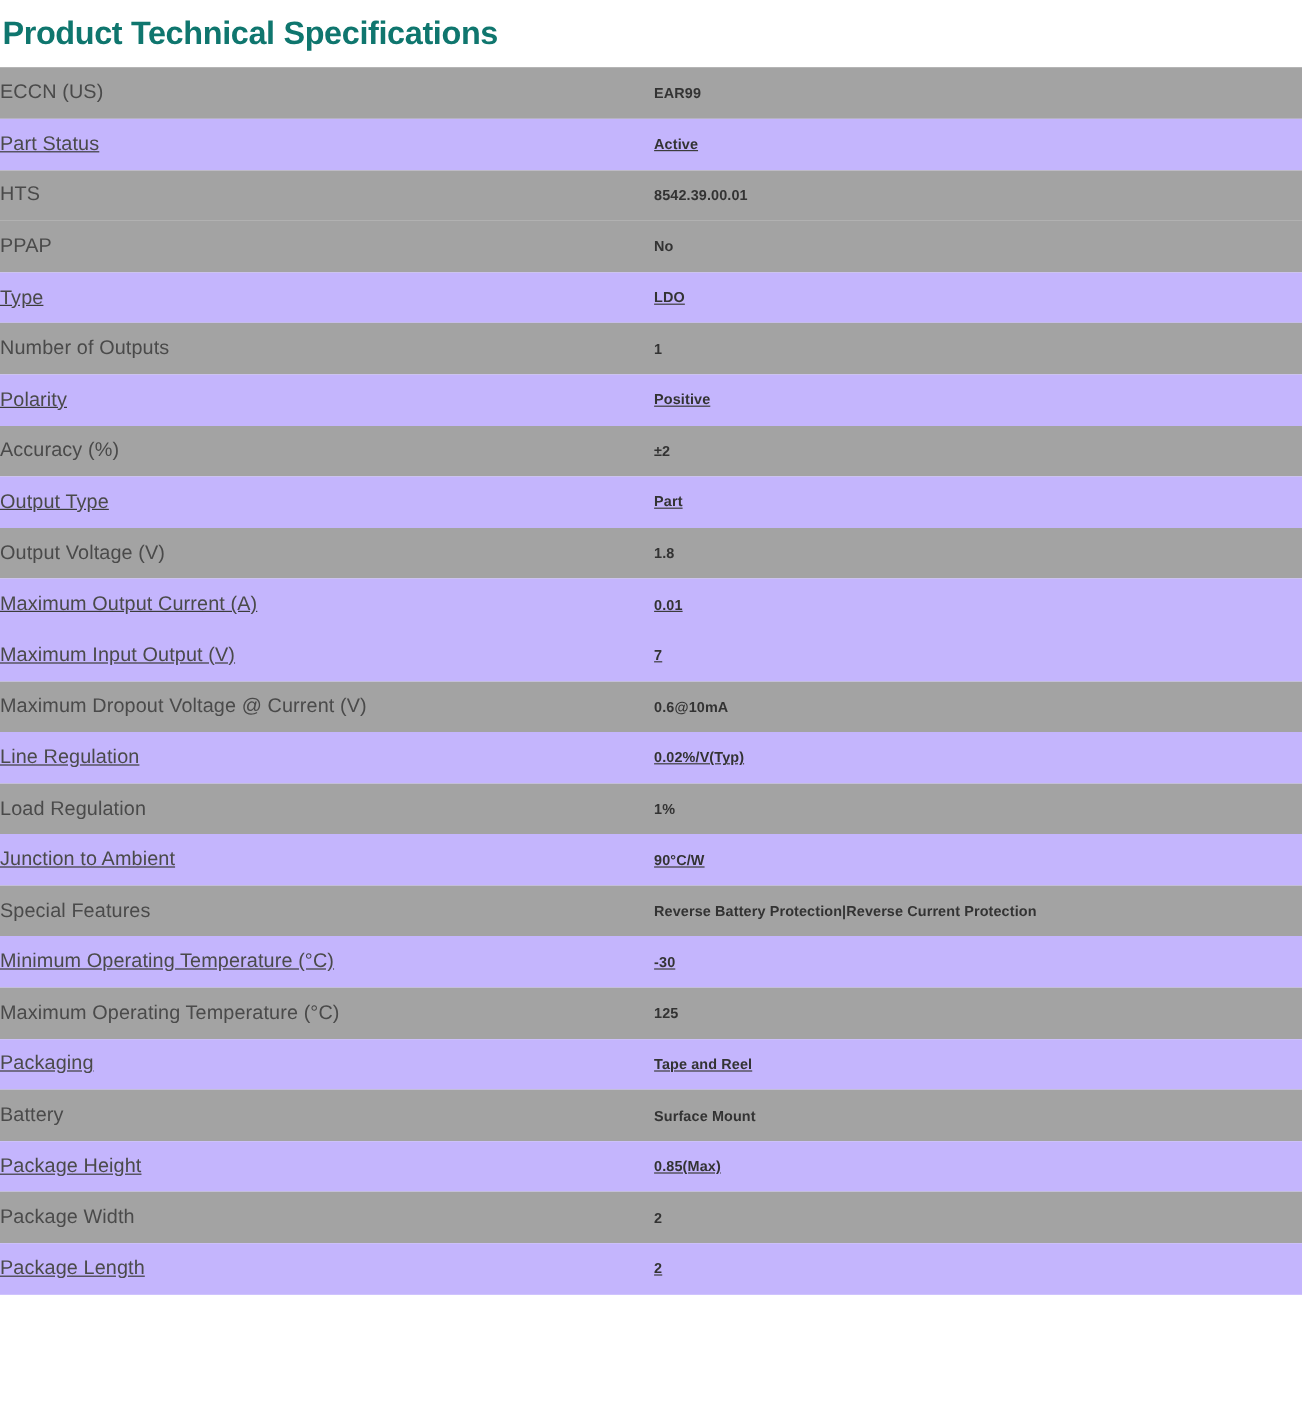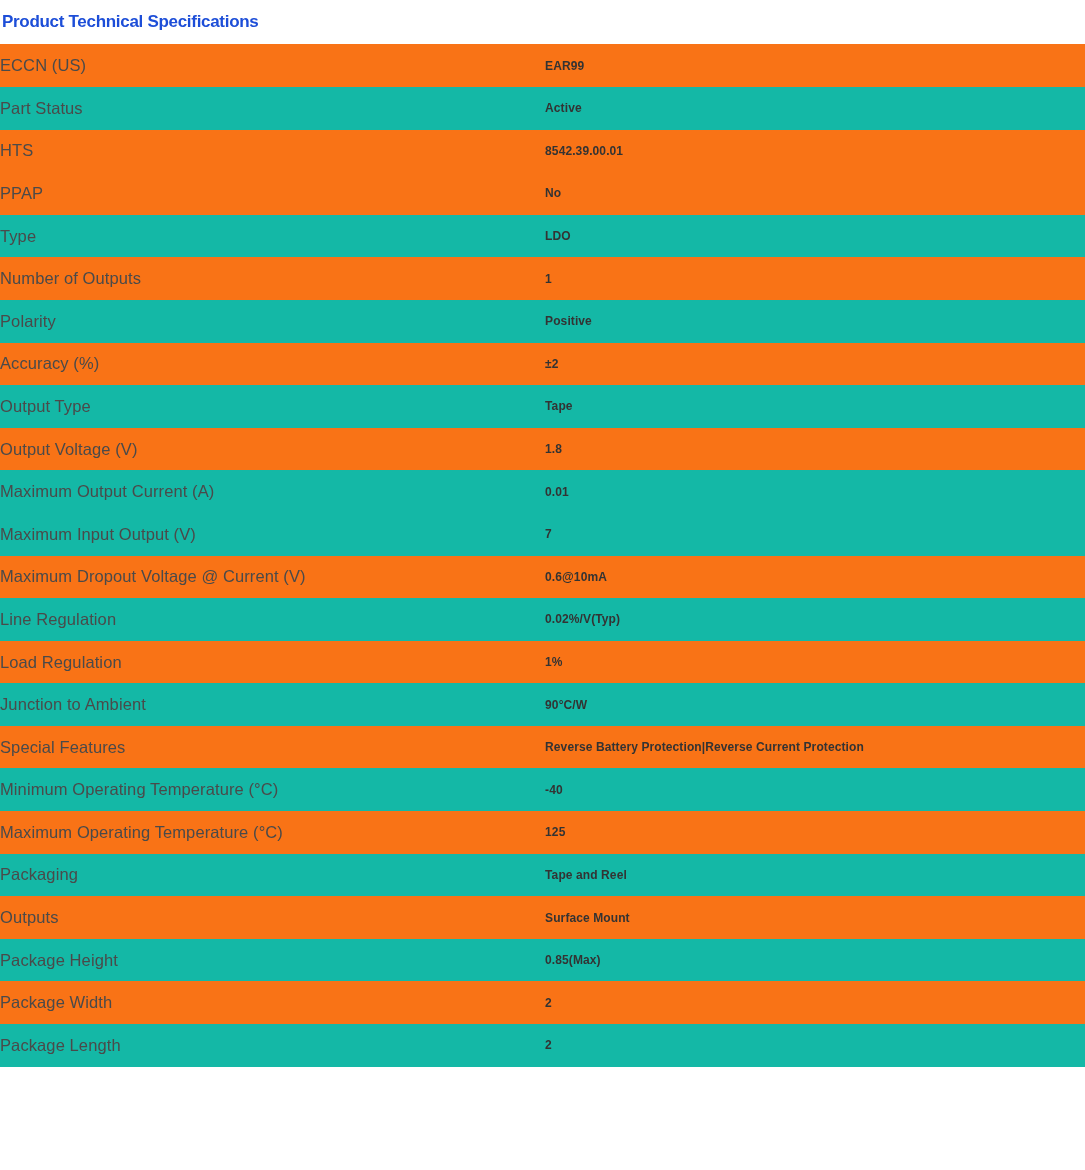--- a/index.html
+++ b/index.html
@@ -12,41 +12,42 @@
     min-height: 1170px;
     font-family: "Liberation Sans", sans-serif;
     color: #3c3c3c;
     -webkit-font-smoothing: antialiased;
   }
   .page {
     width: 1085px;
     box-sizing: border-box;
   }
   .page-title {
-    font-size: 17px;
+    font-size: 27px;
     font-weight: bold;
-    color: #1d4ed8;
+    color: #0f766e;
     letter-spacing: -0.3px;
     padding: 12px 0 12px 2px;
     margin: 0;
     line-height: 1.2;
   }
   table.spec-table {
     width: 1085px;
     border-collapse: collapse;
     table-layout: fixed;
   }
   table.spec-table tr {
     height: 42.6px;
   }
   table.spec-table tr.row-alt {
-    background: #f97316;
+    background: #a3a3a3;
   }
   table.spec-table tr.row-plain {
-    background: #14b8a6;
+    background: #c4b5fd;
+    text-decoration: underline;
   }
   table.spec-table td {
     padding: 0;
     vertical-align: middle;
     border: none;
   }
   td.spec-label {
     width: 527px;
     padding-left: 36px;
     font-size: 16.5px;
@@ -97,21 +98,21 @@
         <tr class="row-plain">
           <td class="spec-label">Polarity</td>
           <td class="spec-value">Positive</td>
         </tr>
         <tr class="row-alt">
           <td class="spec-label">Accuracy (%)</td>
           <td class="spec-value">±2</td>
         </tr>
         <tr class="row-plain">
           <td class="spec-label">Output Type</td>
-          <td class="spec-value">Tape</td>
+          <td class="spec-value">Part</td>
         </tr>
         <tr class="row-alt">
           <td class="spec-label">Output Voltage (V)</td>
           <td class="spec-value">1.8</td>
         </tr>
         <tr class="row-plain">
           <td class="spec-label">Maximum Output Current (A)</td>
           <td class="spec-value">0.01</td>
         </tr>
         <tr class="row-plain">
@@ -133,32 +134,32 @@
         <tr class="row-plain">
           <td class="spec-label">Junction to Ambient</td>
           <td class="spec-value">90°C/W</td>
         </tr>
         <tr class="row-alt">
           <td class="spec-label">Special Features</td>
           <td class="spec-value">Reverse Battery Protection|Reverse Current Protection</td>
         </tr>
         <tr class="row-plain">
           <td class="spec-label">Minimum Operating Temperature (°C)</td>
-          <td class="spec-value">-40</td>
+          <td class="spec-value">-30</td>
         </tr>
         <tr class="row-alt">
           <td class="spec-label">Maximum Operating Temperature (°C)</td>
           <td class="spec-value">125</td>
         </tr>
         <tr class="row-plain">
           <td class="spec-label">Packaging</td>
           <td class="spec-value">Tape and Reel</td>
         </tr>
         <tr class="row-alt">
-          <td class="spec-label">Outputs</td>
+          <td class="spec-label">Battery</td>
           <td class="spec-value">Surface Mount</td>
         </tr>
         <tr class="row-plain">
           <td class="spec-label">Package Height</td>
           <td class="spec-value">0.85(Max)</td>
         </tr>
         <tr class="row-alt">
           <td class="spec-label">Package Width</td>
           <td class="spec-value">2</td>
         </tr>

